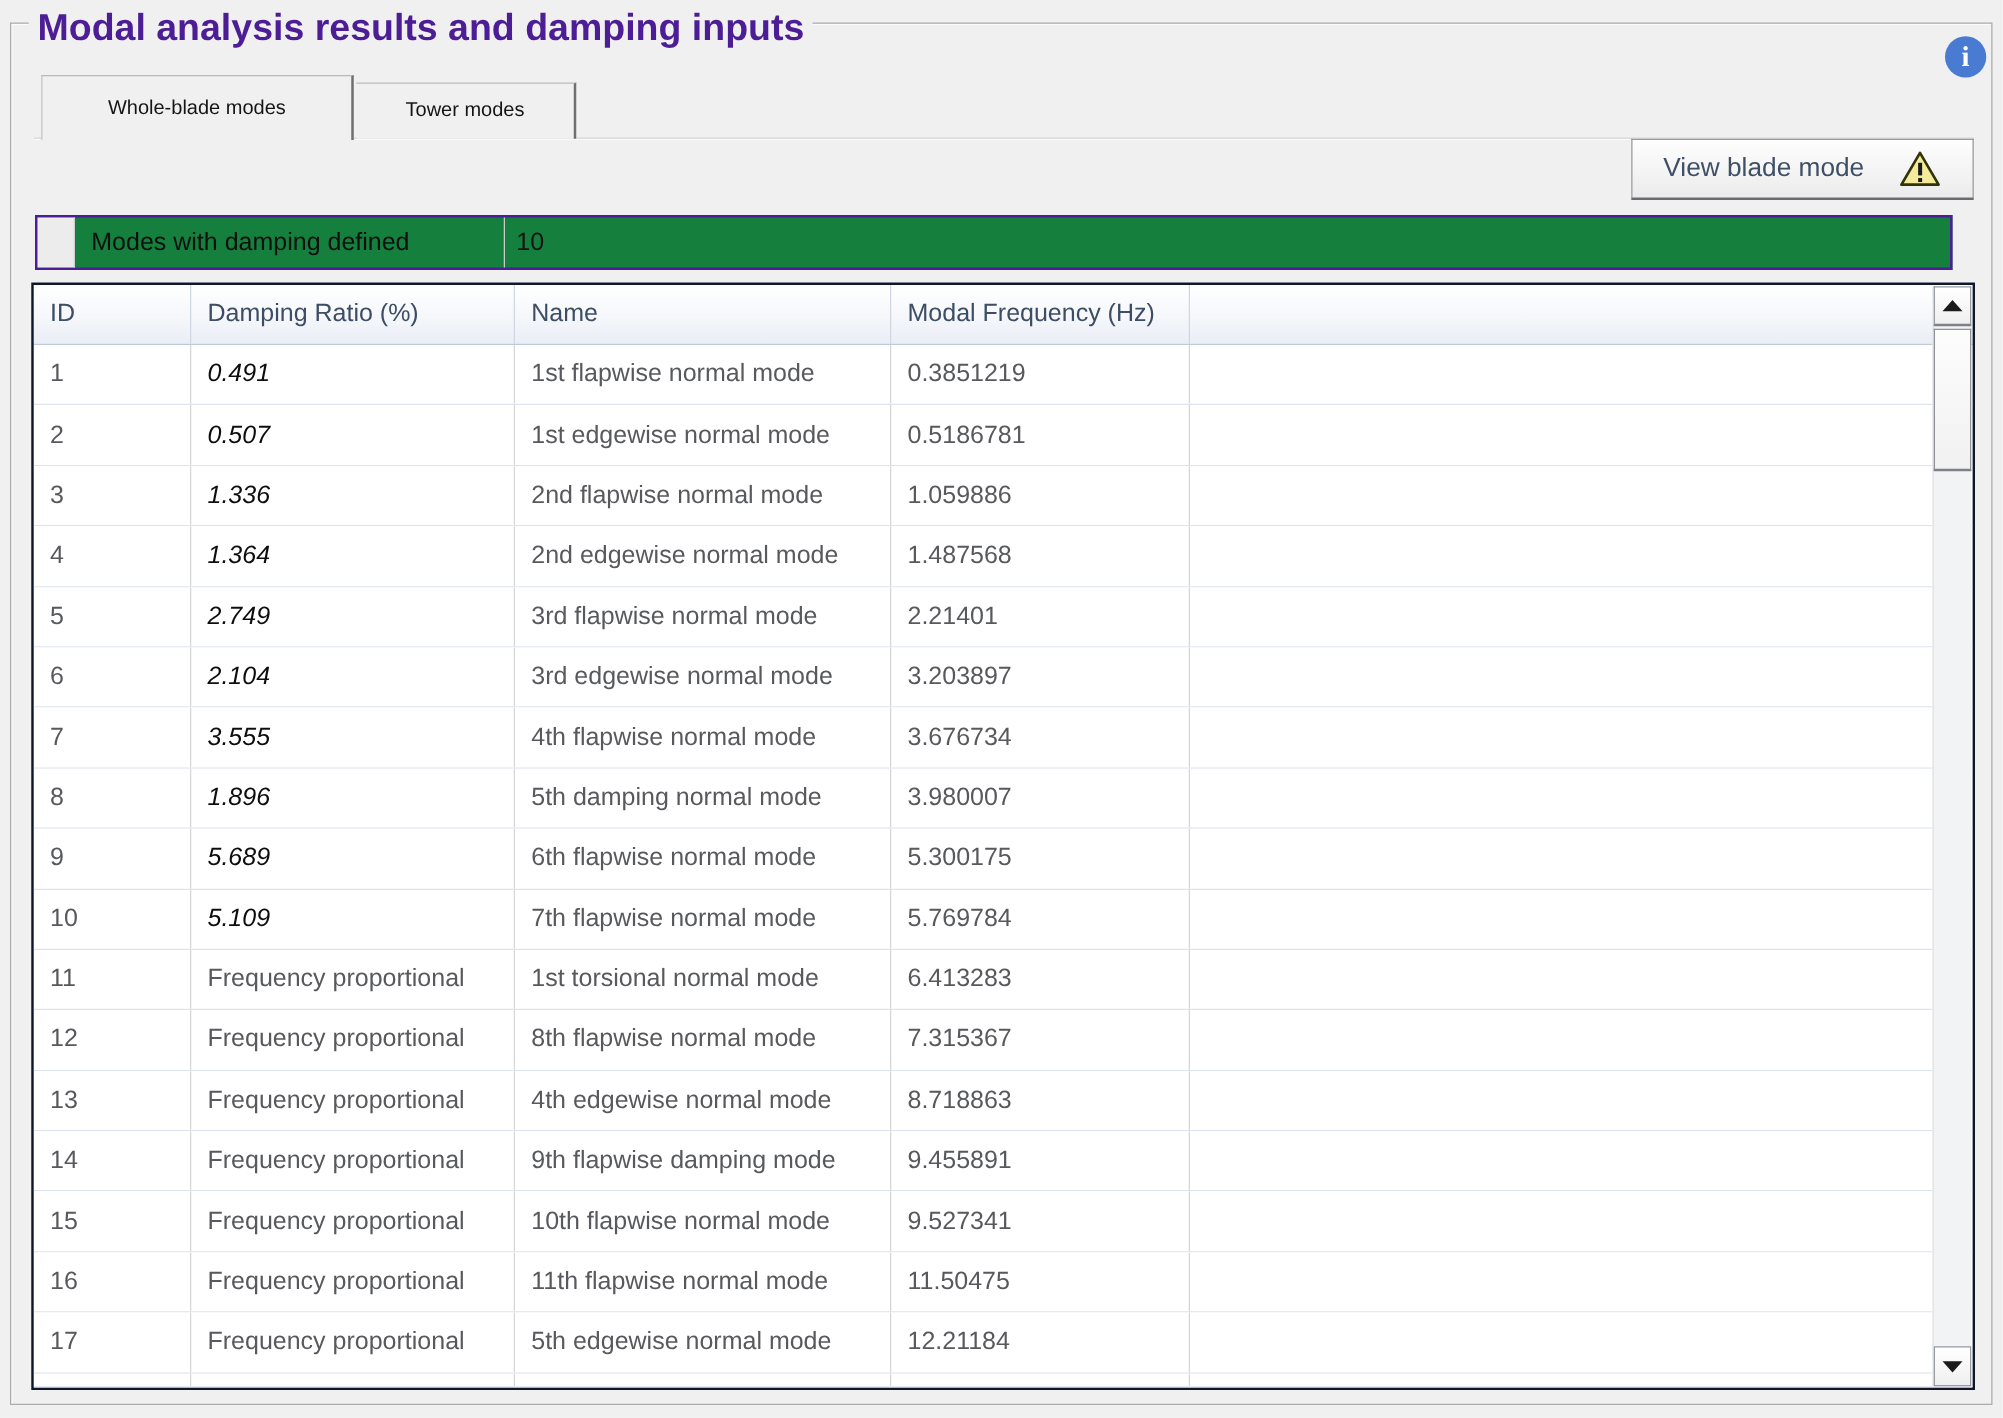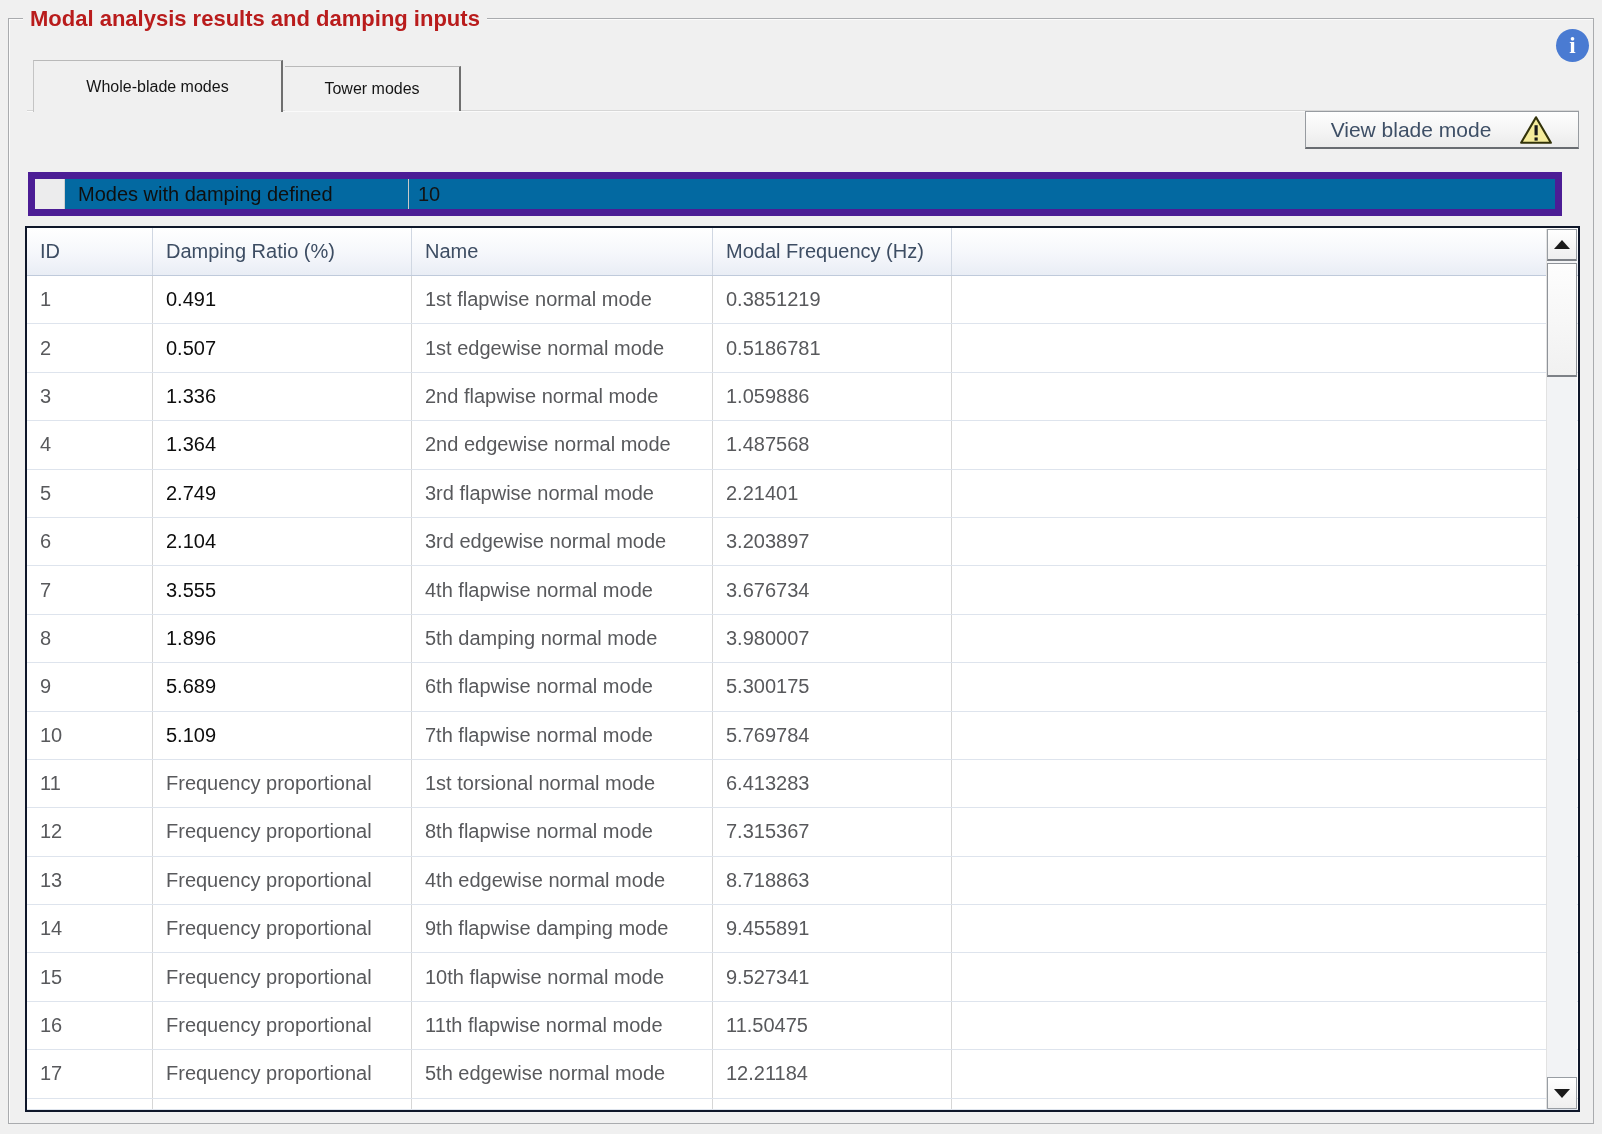--- a/index.html
+++ b/index.html
@@ -3,69 +3,69 @@
 <meta charset="utf-8">
 <style>
   html,body{margin:0;padding:0;}
   body{background:#f0f0f0;font-family:"Liberation Sans",sans-serif;}
   .stage{position:relative;width:1602px;height:1134px;background:#f0f0f0;overflow:hidden;}
 
   
   .groupbox{position:absolute;left:8px;top:18px;width:1584px;height:1104px;
     border:1px solid #a9abae;box-shadow:inset 1px 1px 0 #fbfbfb;}
   .group-title{position:absolute;left:14px;top:-13px;background:#f0f0f0;padding:0 7px;
-    font-size:22px;font-weight:bold;color:#b91c1c;white-space:nowrap;text-align:center;}
+    font-size:30px;font-weight:bold;color:#4c1d95;white-space:nowrap;text-align:center;}
 
   
   .info-icon{position:absolute;left:1547px;top:10px;width:33px;height:33px;border-radius:50%;
     background:#4a7bd2;color:#ffffff;display:flex;align-items:center;justify-content:center;
     font-size:23px;font-weight:bold;font-family:"Liberation Serif",serif;cursor:pointer;}
 
   
   .tabstrip-line{position:absolute;left:18px;top:91px;width:1552px;height:1px;background:#d6d6d6;
     box-shadow:0 1px 0 #fafafa;}
   .tab{position:absolute;display:flex;align-items:center;justify-content:center;
     font-size:16px;color:#151515;background:#f0f0f0;box-sizing:border-box;}
   .tab-selected{left:24px;top:41px;width:250px;height:52px;z-index:3;
     border-top:1px solid #b9b9b9;border-left:1px solid #c4c4c4;border-right:2px solid #6f6f6f;}
   .tab-unselected{left:276px;top:47px;width:176px;height:45px;z-index:2;
     border-top:1px solid #b9b9b9;border-right:2px solid #6f6f6f;}
 
   
-  .view-btn{position:absolute;left:1296px;top:92px;width:274px;height:38px;box-sizing:border-box;
+  .view-btn{position:absolute;left:1296px;top:92px;width:274px;height:49px;box-sizing:border-box;
     background:linear-gradient(180deg,#fefefe 0%,#f3f3f3 60%,#ebebeb 100%);
     border:1px solid #979ba0;border-bottom:2px solid #686c71;
     display:flex;align-items:center;justify-content:center;gap:28px;
     font-size:21px;color:#3e4f66;cursor:pointer;}
   .warn-svg{width:34px;height:30px;display:block;}
 
   
   .prop-row{position:absolute;left:19px;top:153px;width:1534px;height:44px;box-sizing:border-box;
-    background:#0369a1;border:7px solid #4c1d95;display:flex;align-items:stretch;}
+    background:#15803d;border:2px solid #4c1d95;display:flex;align-items:stretch;}
   .prop-rowheader{width:29px;background:#ececed;border-right:1px solid #cfcfcf;}
   .prop-label{width:330px;display:flex;align-items:center;padding-left:13px;
     font-size:20px;color:#0f0f0f;border-right:1px solid #c9c9c9;}
   .prop-value{flex:1;display:flex;align-items:center;padding-left:9px;font-size:20px;color:#141414;}
 
   
   .grid{position:absolute;left:16px;top:207px;width:1555px;height:886px;box-sizing:border-box;
     background:#ffffff;border:2px solid #0f172a;
     box-shadow:inset 1px 1px 0 #f7f7f7, inset -1px -1px 0 #f7f7f7;
     display:flex;flex-direction:column;overflow:hidden;}
   .grid-header{height:47px;min-height:47px;display:flex;
     background:linear-gradient(180deg,#ffffff 0%,#f5f7fb 55%,#e9edf5 100%);
     border-bottom:1px solid #bfcadb;color:#3d4d63;font-size:20px;}
   .hcell{display:flex;align-items:center;padding-left:13px;box-sizing:border-box;
     border-right:1px solid #d0d7e2;}
   .grid-body{display:flex;flex-direction:column;}
   .grid-row{height:47.4px;min-height:47.4px;display:flex;background:#ffffff;
     border-bottom:1px solid #dee4ed;font-size:20px;color:#58595c;}
   .cell{display:flex;align-items:center;padding-left:13px;box-sizing:border-box;
     border-right:1px solid #d6d6d6;overflow:hidden;white-space:nowrap;}
-  .num-dark{color:#0d0d0d;}
+  .num-dark{color:#0d0d0d;font-style:italic;}
   .c-id{width:126px;}
   .c-damp{width:259px;}
   .c-name{width:301px;}
   .c-freq{width:239px;}
   .c-fill{flex:1;border-right:none;}
   .grid-partial{flex:1;display:flex;background:#ffffff;border-bottom:1px solid #dee4ed;max-height:20px;}
   .grid-partial .cell{height:100%;}
 
   
   .vscroll{position:absolute;top:1px;right:1px;width:30px;height:calc(100% - 2px);

